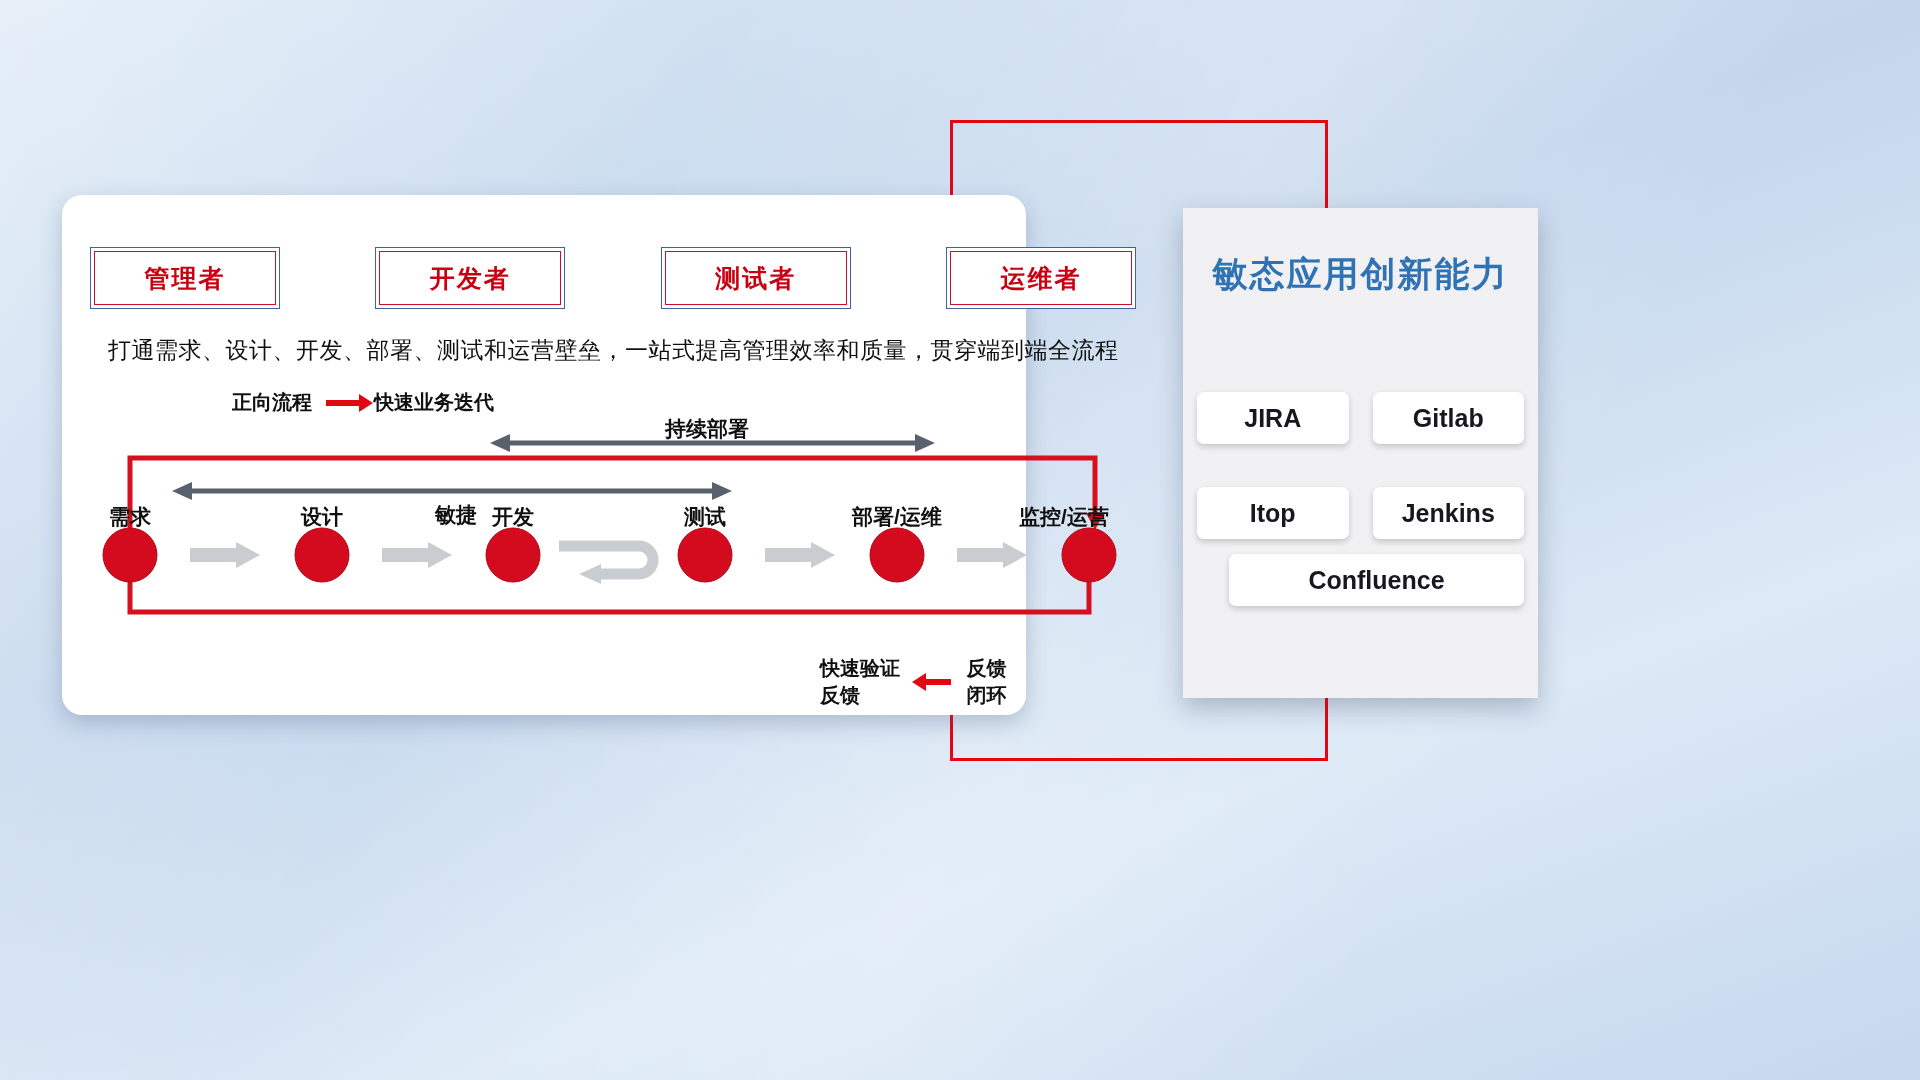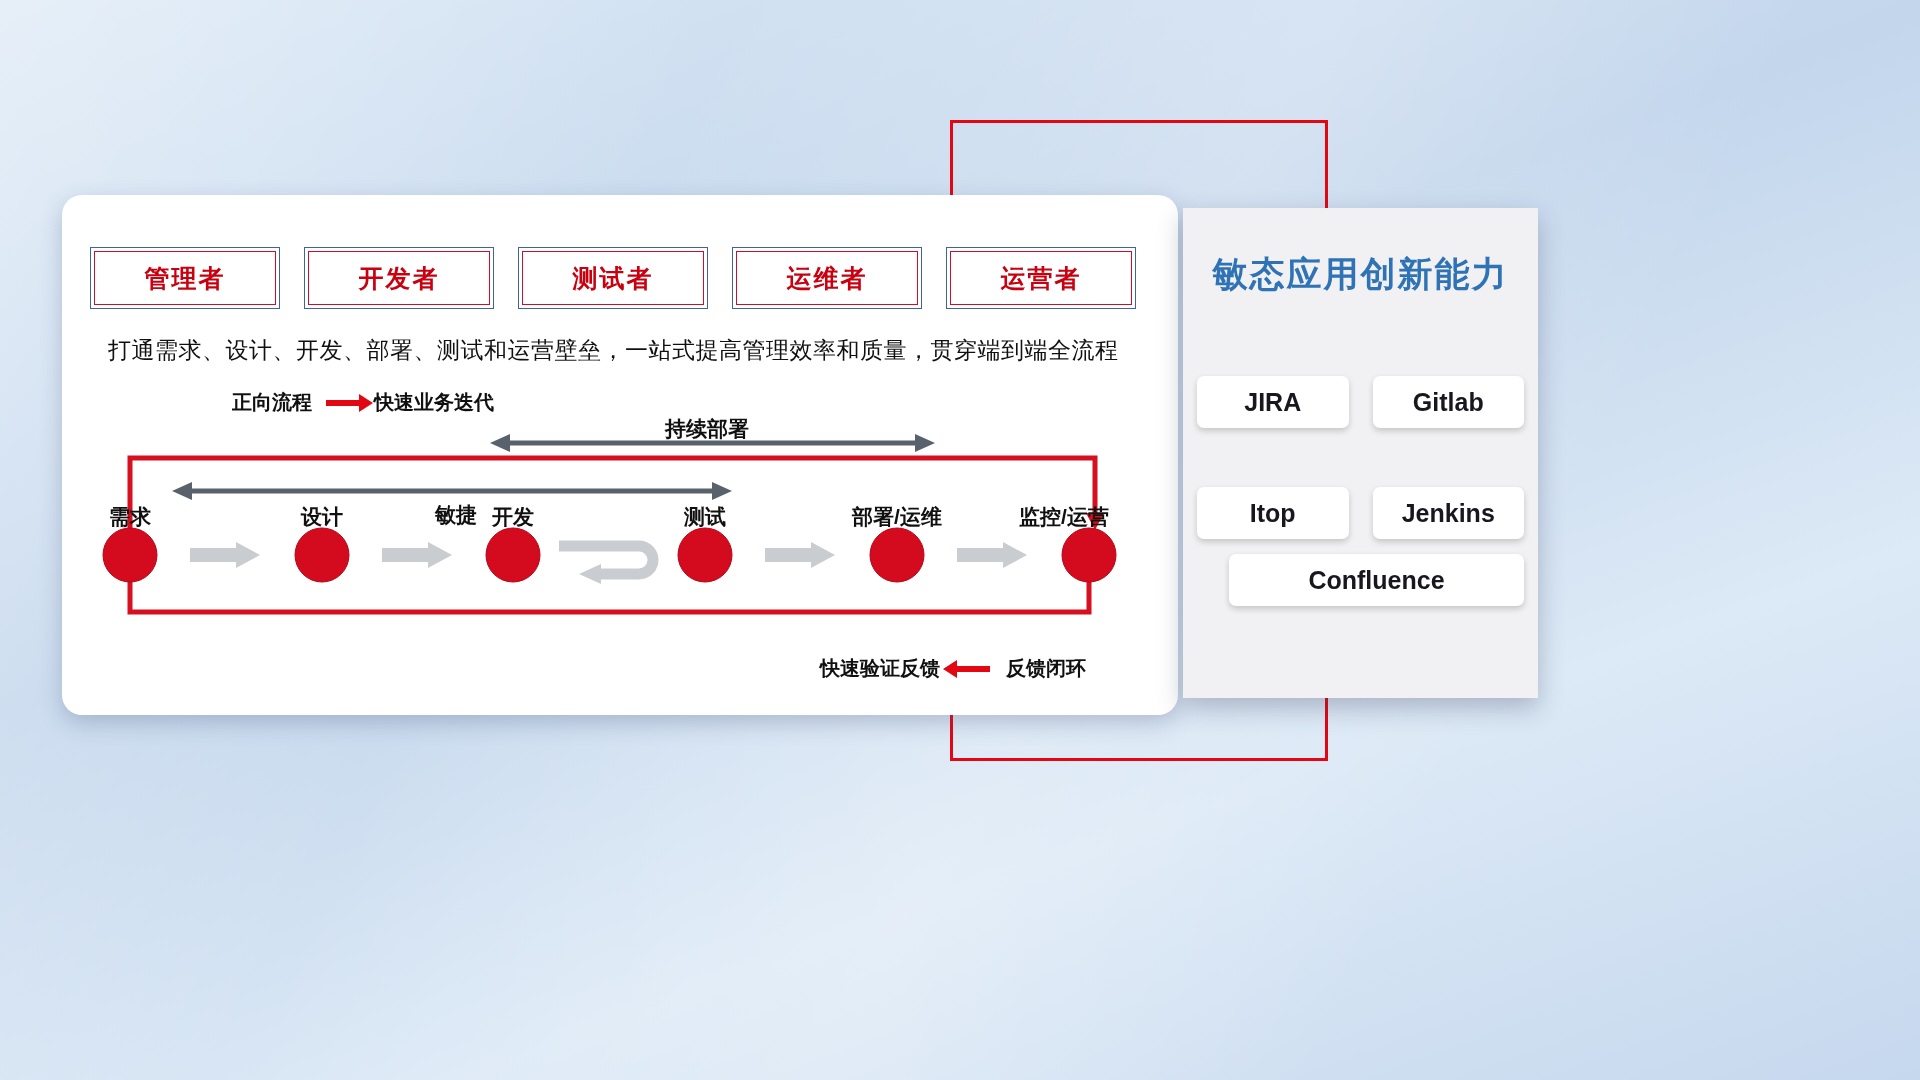--- a/index.html
+++ b/index.html
@@ -22,21 +22,21 @@
     left: 950px; top: 120px;
     width: 378px; height: 641px;
     border: 3px solid #e30613;
     z-index: 1;
   }
 
   
   .card {
     position: absolute;
     left: 62px; top: 195px;
-    width: 1116px; height: 520px;
+    width: 964px; height: 520px;
     background: #ffffff;
     border-radius: 20px;
     box-shadow: 0 8px 22px rgba(60, 80, 120, 0.28);
     z-index: 2;
   }
 
   .roles {
     position: absolute;
     left: 28px; top: 52px;
     width: 1046px;
@@ -146,21 +146,21 @@
     font-size: 35px;
     font-weight: bold;
     letter-spacing: 2px;
     line-height: 72px;
   }
   .tool-row {
     position: absolute;
     left: 14px; right: 14px;
     display: flex; gap: 24px;
   }
-  .tool-row.r1 { top: 168px; justify-content: center; }
+  .tool-row.r1 { top: 184px; justify-content: center; }
   .tool-row.r2 { top: 279px; }
   .tool-row.r3 { top: 346px; padding-left: 32px; }
   .tool {
     flex: 1;
     height: 52px;
     background: #ffffff;
     border-radius: 7px;
     box-shadow: 0 3px 6px rgba(0,0,0,0.18);
     display: flex; align-items: center; justify-content: center;
     font-size: 25px;
@@ -183,23 +183,20 @@
       </div>
       <div class="role-box">
         <span>开发者</span>
       </div>
       <div class="role-box">
         <span>测试者</span>
       </div>
       <div class="role-box">
         <span>运维者</span>
       </div>
-      <div class="role-box">
-        <span>运营者</span>
-      </div>
     </div>
 
     <div class="desc">打通需求、设计、开发、部署、测试和运营壁垒，一站式提高管理效率和质量，贯穿端到端全流程</div>
 
     <div class="legend-forward">
       <span class="lbl">正向流程</span>
       <span class="arrow-red-right"></span>
       <span class="val">快速业务迭代</span>
     </div>
 

